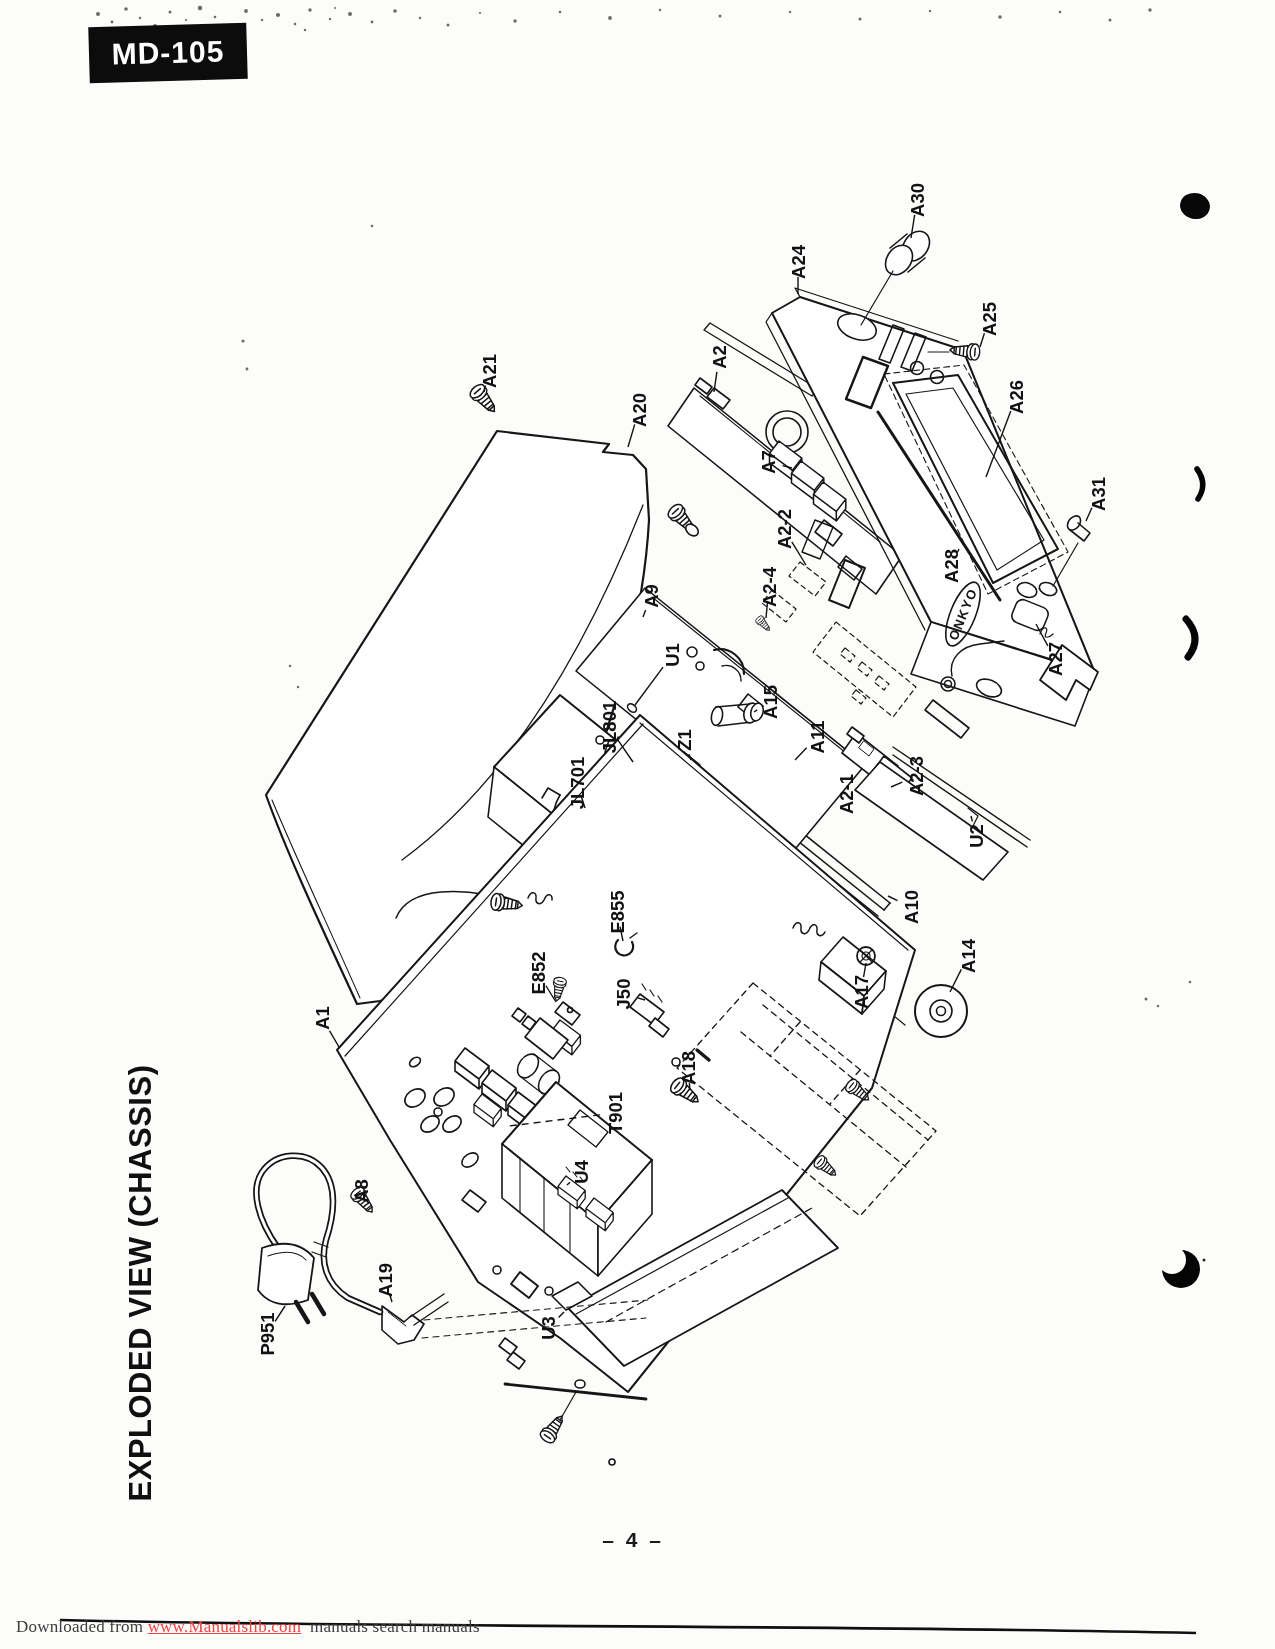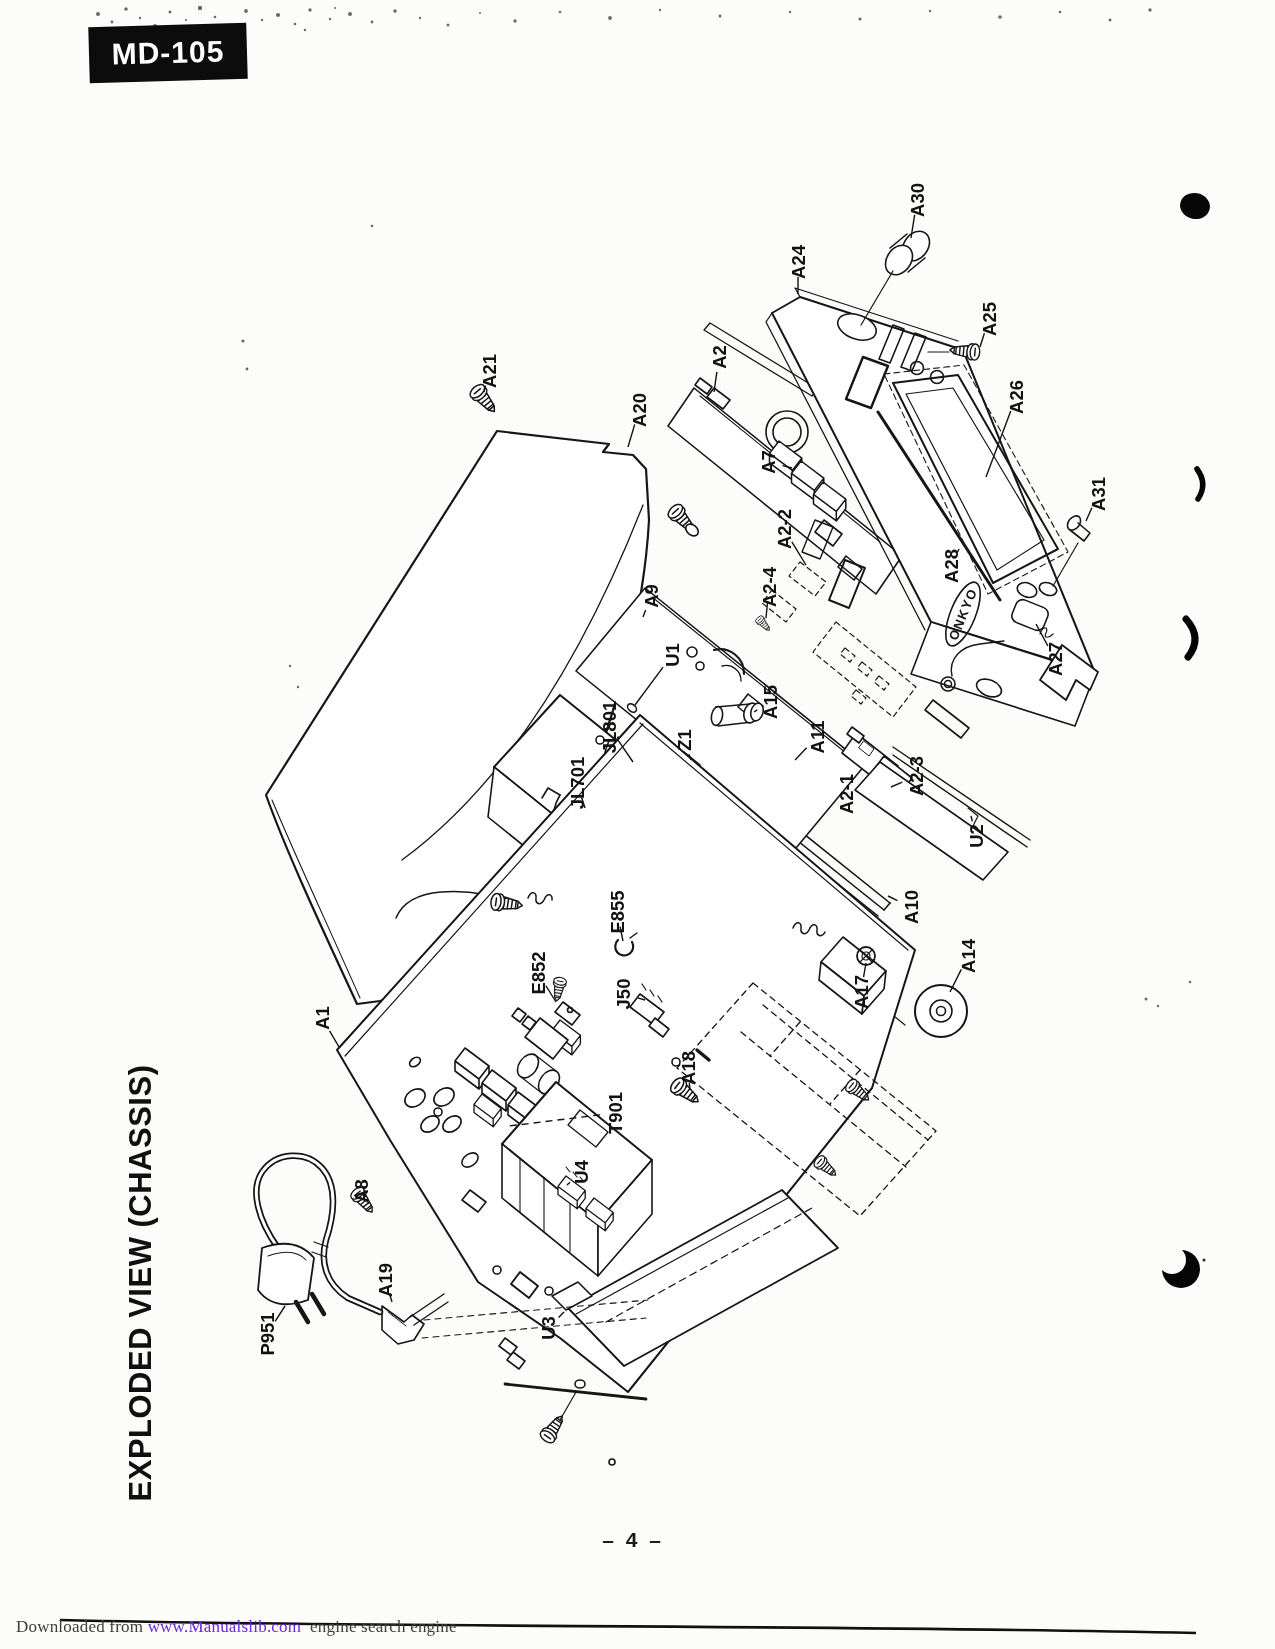--- a/index.html
+++ b/index.html
@@ -9,38 +9,38 @@
   .badge{position:absolute;left:89px;top:25px;width:158px;height:56px;background:#0c0c0c;
          transform:rotate(-1.6deg);display:flex;align-items:center;justify-content:center;
          color:#fff;font:700 30px/1 "Liberation Sans",sans-serif;letter-spacing:1px;z-index:2;}
   .vtitle{position:absolute;left:141px;top:1283px;transform:translate(-50%,-50%) rotate(-90deg);
           font:700 31px "Liberation Sans",sans-serif;letter-spacing:.5px;color:#101010;
           white-space:nowrap;z-index:2;}
   .pagenum{position:absolute;left:553px;top:1528px;width:160px;text-align:center;
            font:700 21px "Liberation Sans",sans-serif;color:#1b1b1b;letter-spacing:3px;z-index:2;}
   .footer{position:absolute;left:16px;top:1617px;font:17px "Liberation Serif",serif;
           color:#3c3c3c;letter-spacing:.2px;z-index:3;white-space:pre;}
-  .footer .link{color:#6d28d9;cursor:pointer;}
+  .footer .link{color:#ef4444;text-decoration:underline;cursor:pointer;}
   #labels text{font:700 18.5px "Liberation Sans",sans-serif;fill:#121212;text-anchor:middle;}
   #labels line{stroke:#121212;stroke-width:1.4;}
 </style>
 </head>
 <body>
 
 <div class="page">
 
   <div class="badge">
     <span>MD-105</span>
   </div>
 
   <div class="vtitle">EXPLODED VIEW (CHASSIS)</div>
 
   <div class="pagenum">– 4 –</div>
 
-  <div class="footer"><span>Downloaded from </span><span class="link">www.Manualslib.com</span><span>  engine search engine</span></div>
+  <div class="footer"><span>Downloaded from </span><span class="link">www.Manualslib.com</span><span>  manuals search manuals</span></div>
 
   <svg class="diagram-svg" width="1275" height="1649" viewBox="0 0 1275 1649" xmlns="http://www.w3.org/2000/svg">
     <defs>
       <g id="screw" fill="#fff" stroke="#161616" stroke-width="1.5" stroke-linejoin="round" stroke-linecap="round">
         <path d="M7,-6 L21,-3.5 L21,3.5 L7,6 Z"></path>
         <path d="M11,-5 v10 M15,-4.5 v9 M19,-4 v8" fill="none"></path>
         <path d="M21,-3.5 L25.5,0 L21,3.5" fill="none"></path>
         <ellipse cx="2.5" cy="0" rx="5" ry="8.5"></ellipse>
         <ellipse cx="-1" cy="0" rx="5" ry="8.5"></ellipse>
         <path d="M-1,-4 v8" fill="none"></path>

